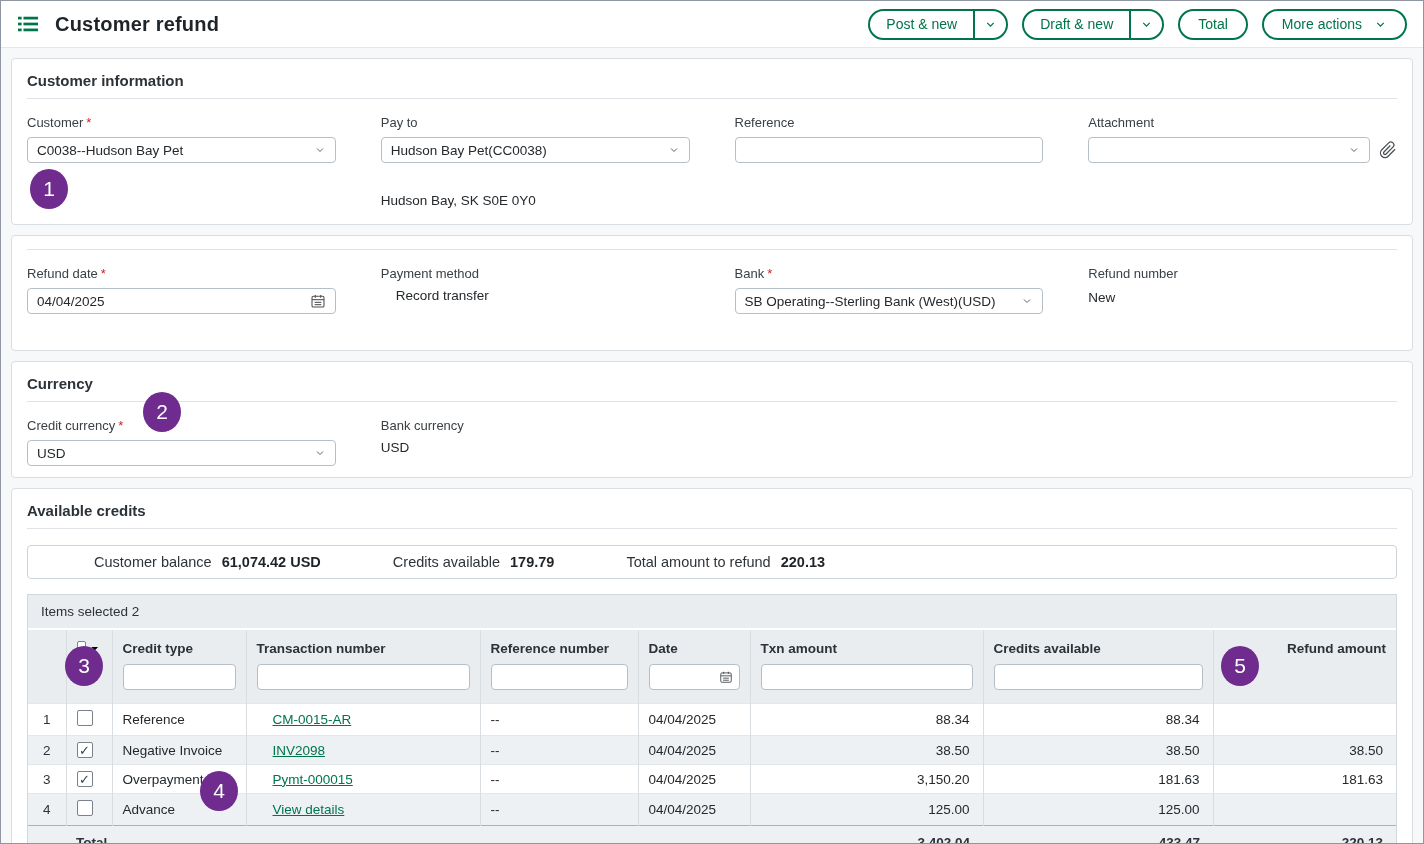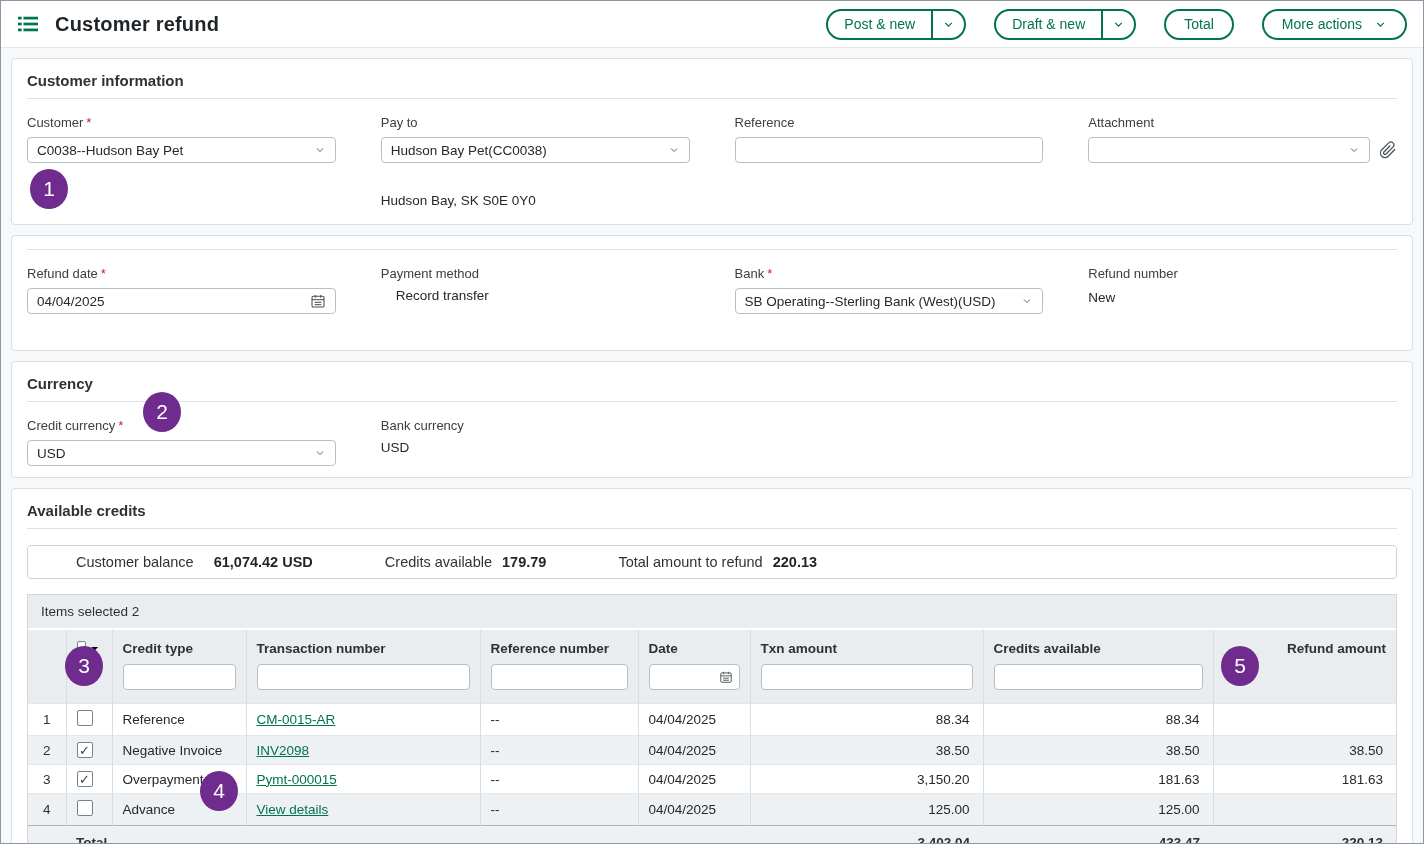--- a/index.html
+++ b/index.html
@@ -19,21 +19,21 @@
   *{box-sizing:border-box;margin:0;padding:0;}
   html,body{width:1424px;height:844px;}
   body{font-family:"Liberation Sans","DejaVu Sans",sans-serif;color:var(--text);background:#fff;}
   .frame{width:1424px;height:844px;border:1px solid #8f95a3;background:var(--page-bg);overflow:hidden;}
 
   
   .topbar{height:47px;background:#fff;display:flex;align-items:center;padding:8px 16px;border-bottom:1px solid #e3e7ea;}
   .menu-icon{margin-right:16px;display:flex;align-items:center;}
   .page-title{font-size:20px;font-weight:700;color:#1f2428;letter-spacing:.2px;}
   .topbar .spacer{flex:1;}
-  .btn-row{display:flex;gap:28px;align-items:center;}
+  .btn-row{display:flex;gap:14px;align-items:center;}
   .pill{display:flex;align-items:center;border:2px solid var(--green);border-radius:17px;background:#fff;color:var(--green);font-size:14px;height:31px;overflow:hidden;cursor:pointer;}
   .pill .main{padding:0 16px;display:flex;align-items:center;height:100%;}
   .pill .arrow{border-left:2px solid var(--green);padding:0 9px;display:flex;align-items:center;height:100%;}
   .pill.simple{padding:0 18px;}
   .pill .gap-chevron{margin-left:12px;display:flex;align-items:center;}
   .chev{width:13px;height:13px;stroke:var(--green);stroke-width:2.4;fill:none;}
 
   
   .card{background:#fff;border:1px solid var(--card-border);border-radius:4px;margin:10px;padding:13px 15px 16px;position:relative;}
   .card h2{font-size:15px;font-weight:700;color:#2c3237;margin-bottom:9px;}
@@ -48,21 +48,21 @@
   .static-val{font-size:13.5px;color:var(--text);margin-top:9px;}
   .sub-note{font-size:13.5px;color:var(--text);margin-top:30px;}
   .attach-wrap{display:flex;align-items:center;gap:9px;}
   .clip-svg{width:18px;height:18px;stroke:#4a5257;stroke-width:1.7;fill:none;flex:none;}
 
   .badge{position:absolute;width:38px;height:40px;border-radius:50%;background:var(--purple);color:#fff;font-size:21px;display:flex;align-items:center;justify-content:center;z-index:3;}
 
   
   .summary{border:1px solid #ccd4da;border-radius:4px;display:flex;align-items:center;padding:8px 0;margin-bottom:15px;font-size:14.5px;}
   .summary .item{display:flex;align-items:baseline;}
-  .summary .item:nth-child(1){margin-left:48px;gap:10px;}
+  .summary .item:nth-child(1){margin-left:66px;}
   .summary .item:nth-child(2){margin-left:72px;}
   .summary .item:nth-child(3){margin-left:72px;}
   .summary .lbl{color:#2e3338;}
   .summary .val{font-weight:700;margin-left:10px;color:#1f2428;}
 
   
   .table-wrap{border:1px solid #d2d8dd;position:relative;}
   .items-bar{background:var(--head-bg);padding:9px 13px;font-size:13.5px;color:#2c3237;border-bottom:2px solid #fff;}
   table{border-collapse:collapse;width:100%;table-layout:fixed;font-size:13.5px;}
   col.c-num{width:38px;} col.c-cb{width:46px;} col.c-credit{width:134px;}
@@ -74,21 +74,21 @@
   .filter{width:100%;height:26px;margin-top:8px;border:1px solid var(--input-border);border-radius:4px;background:#fff;font-family:inherit;font-size:13px;padding:0 6px;}
   .filter-date{margin-top:8px;height:26px;border:1px solid var(--input-border);border-radius:4px;background:#fff;display:flex;align-items:center;justify-content:flex-end;padding:0 6px;}
   .th-cb{display:flex;align-items:center;gap:2px;}
   .refund-h{text-align:right;}
   tbody td{padding:6px 10px;border-top:1px solid #e3e7ea;border-left:1px solid var(--col-line);height:29px;}
   tbody td:first-child{border-left:none;}
   tbody tr:nth-child(even){background:var(--stripe);}
   td.c-num{text-align:center;color:#2c3237;padding-left:2px;padding-right:2px;}
   td.c-amt{text-align:right;padding-right:13px;}
   .cb{display:inline-flex;align-items:center;justify-content:center;width:16px;height:16px;border:1px solid #79828a;border-radius:2px;background:#fff;font-size:13px;font-weight:700;color:#39434a;line-height:1;cursor:pointer;}
-  .link{color:var(--green);text-decoration:underline;}
+  .link{color:var(--green);text-decoration:underline;margin-left:16px;}
   tfoot td{background:var(--stripe);border-top:1px solid #aab3ba;font-weight:700;color:#2c3237;padding:9px 10px;}
   tfoot td.c-amt{text-align:right;padding-right:13px;}
 </style>
 </head>
 <body>
 
 <div class="frame">
 
   <div class="topbar">
     <span class="menu-icon">

